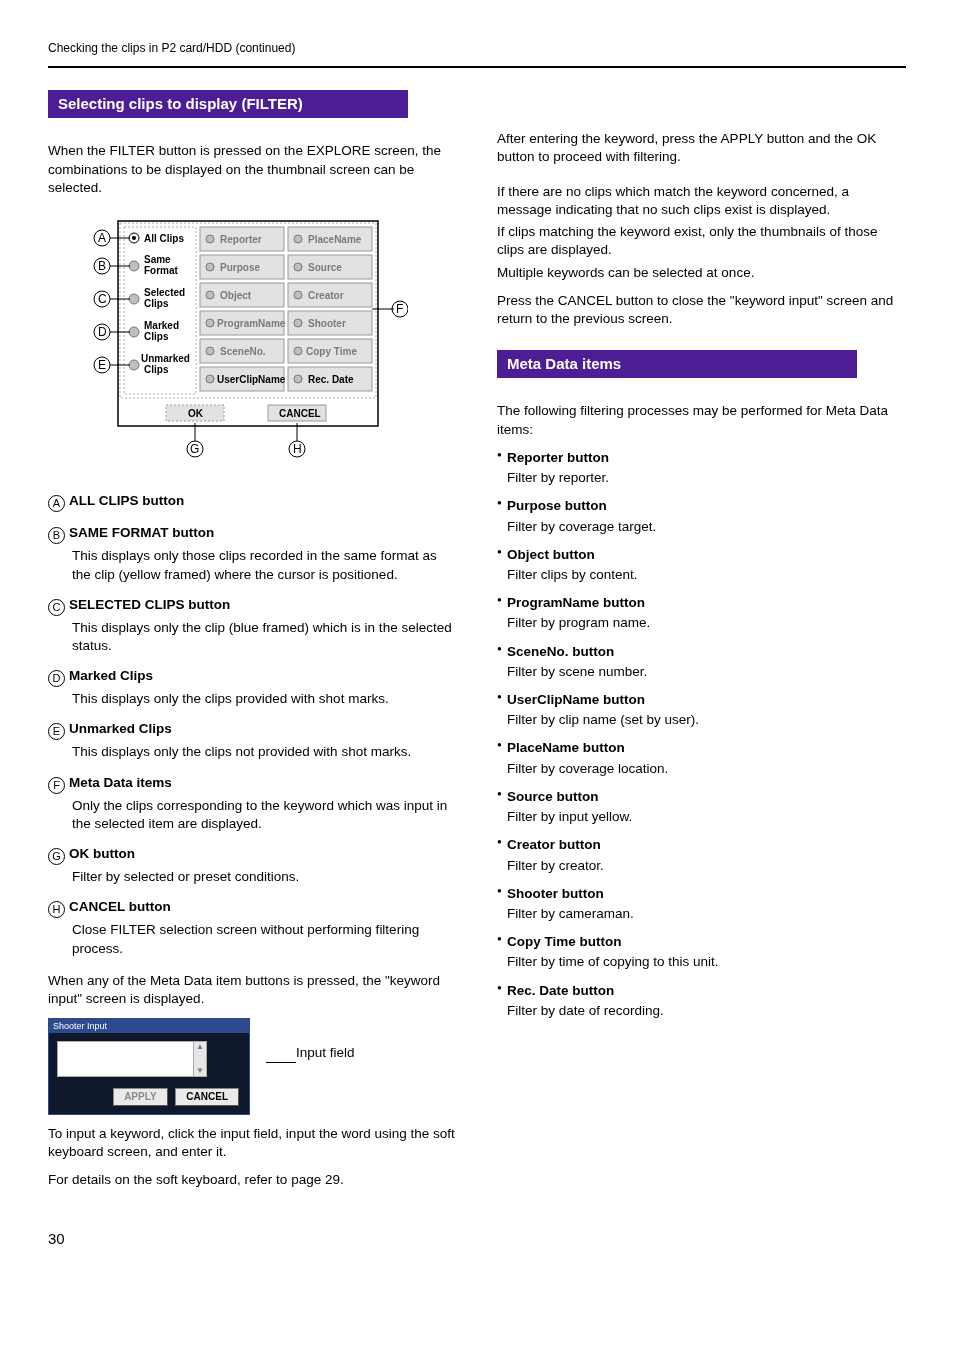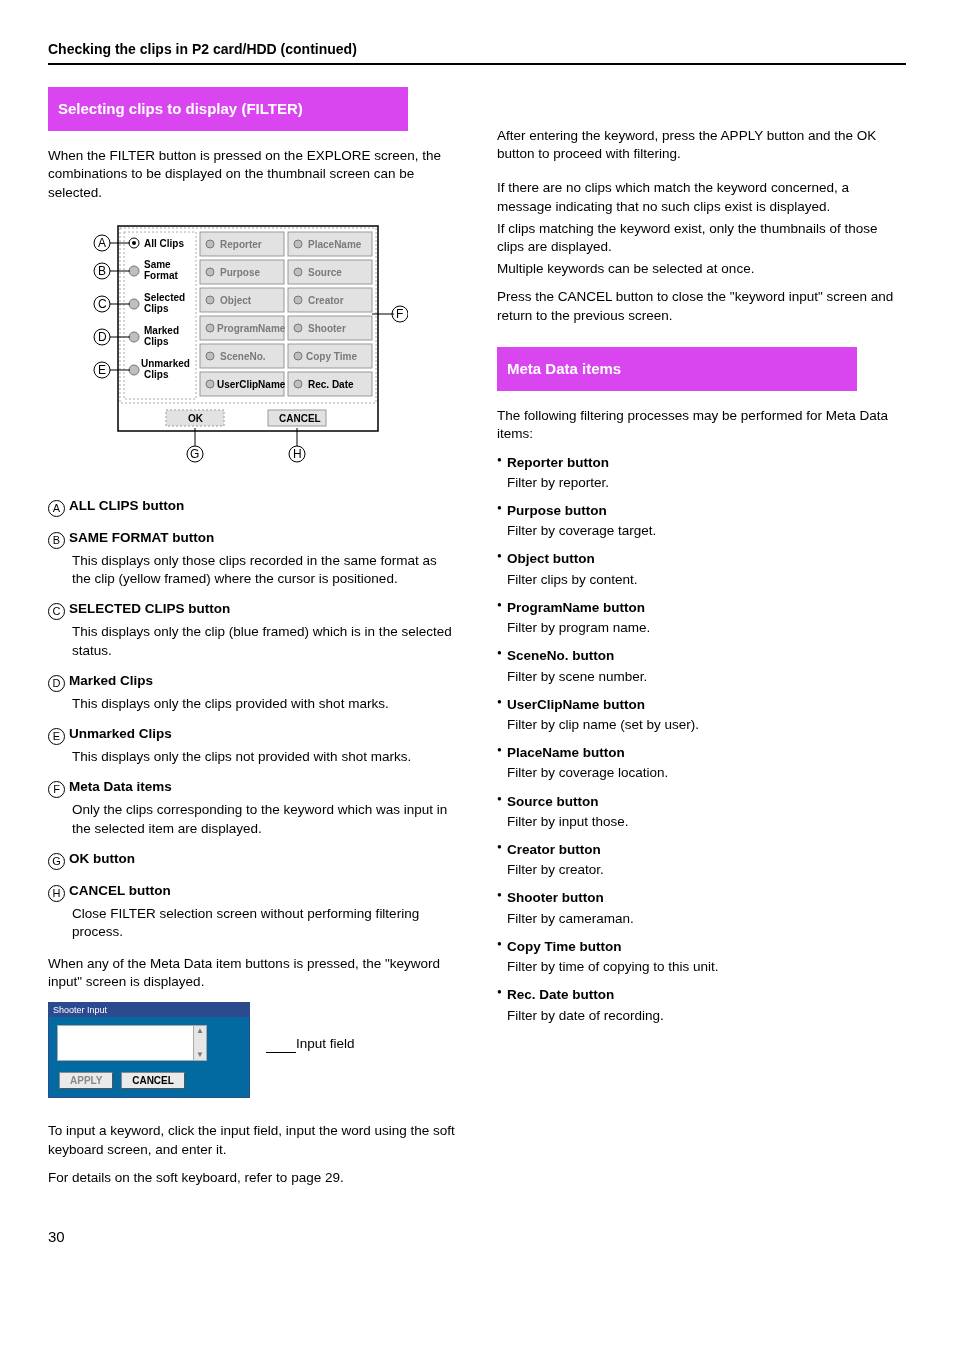--- a/index.html
+++ b/index.html
@@ -6,37 +6,37 @@
     font-family: Arial, Helvetica, sans-serif;
     margin: 0;
     padding: 40px 48px 40px 48px;
     width: 954px;
     box-sizing: border-box;
     color: #000;
     font-size: 13.5px;
     line-height: 1.35;
   }
   .page-title {
-    font-size: 14px;
-    font-weight: bold;
-    margin-bottom: 4px;
+    font-size: 12px;
+    font-weight: normal;
+    margin-bottom: 10px;
   }
   .hr-thick {
     border: none;
     border-top: 2.5px solid #000;
     margin: 0 0 22px 0;
   }
   .section-bar {
-    background: #d946ef;
+    background: #4c1d95;
     color: #fff;
     font-weight: bold;
     font-size: 15px;
-    padding: 12px 10px;
+    padding: 4px 10px;
     display: inline-block;
-    margin-bottom: 16px;
+    margin-bottom: 24px;
   }
   .section-bar.full {
     display: block;
     width: 340px;
   }
   .columns {
     display: flex;
     gap: 40px;
   }
   .col {
@@ -94,22 +94,22 @@
   .radio { fill: #bfbfbf; stroke: #777; stroke-width: 1; }
   .radio.sel { fill: #fff; stroke: #000; }
   .radio-inner { fill: #000; }
   .label-dim { fill: #7a7a7a; font-weight: bold; font-size: 10px; }
   .label-bold { fill: #000; font-weight: bold; font-size: 10px; }
   .callout { stroke: #000; stroke-width: 1; fill: none; }
   .callout-letter { font-size: 12px; }
   .kw-dialog {
     border: 1px solid #2d4a8f;
     width: 200px;
-    margin-bottom: 24px;
-    background: #0369a1;
+    margin-bottom: 10px;
+    background: #0f172a;
   }
   .kw-title {
     background: #2d4a8f;
     color: #fff;
     font-size: 9px;
     padding: 1px 4px;
   }
   .kw-body {
     padding: 8px;
   }
@@ -132,21 +132,21 @@
   .kw-arrows {
     position: absolute;
     width: 12px;
     height: 10px;
     font-size: 8px;
     text-align: center;
     line-height: 10px;
     color: #777;
   }
   .kw-btns {
-    text-align: left;
+    text-align: right;
     margin-top: 10px;
   }
   .kw-btn {
     display: inline-block;
     border: 1px solid #888;
     border-right-color: #555;
     border-bottom-color: #555;
     padding: 1px 10px;
     font-size: 10px;
     font-weight: bold;
@@ -311,20 +311,21 @@
     <div class="item-head"><span class="item-circle">D</span><span>Marked Clips</span></div>
     <div class="item-body">This displays only the clips provided with shot marks.</div>
 
     <div class="item-head"><span class="item-circle">E</span><span>Unmarked Clips</span></div>
     <div class="item-body">This displays only the clips not provided with shot marks.</div>
 
     <div class="item-head"><span class="item-circle">F</span><span>Meta Data items</span></div>
     <div class="item-body">Only the clips corresponding to the keyword which was input in the selected item are displayed.</div>
 
     <div class="item-head"><span class="item-circle">G</span><span>OK button</span></div>
+    <div class="item-body">Filter by selected or preset conditions.</div>
 
     <div class="item-head"><span class="item-circle">H</span><span>CANCEL button</span></div>
     <div class="item-body">Close FILTER selection screen without performing filtering process.</div>
 
     <p style="margin-top:14px">When any of the Meta Data item buttons is pressed, the "keyword input" screen is displayed.</p>
 
     <div class="kw-wrap">
       <div class="kw-dialog">
         <div class="kw-title">Shooter Input</div>
         <div class="kw-body">
@@ -371,21 +372,21 @@
       <div class="bullet-desc">Filter clips by content.</div>
       <div class="bullet-item">ProgramName button</div>
       <div class="bullet-desc">Filter by program name.</div>
       <div class="bullet-item">SceneNo. button</div>
       <div class="bullet-desc">Filter by scene number.</div>
       <div class="bullet-item">UserClipName button</div>
       <div class="bullet-desc">Filter by clip name (set by user).</div>
       <div class="bullet-item">PlaceName button</div>
       <div class="bullet-desc">Filter by coverage location.</div>
       <div class="bullet-item">Source button</div>
-      <div class="bullet-desc">Filter by input those.</div>
+      <div class="bullet-desc">Filter by input yellow.</div>
       <div class="bullet-item">Creator button</div>
       <div class="bullet-desc">Filter by creator.</div>
       <div class="bullet-item">Shooter button</div>
       <div class="bullet-desc">Filter by cameraman.</div>
       <div class="bullet-item">Copy Time button</div>
       <div class="bullet-desc">Filter by time of copying to this unit.</div>
       <div class="bullet-item">Rec. Date button</div>
       <div class="bullet-desc">Filter by date of recording.</div>
     </div>
   </div>

